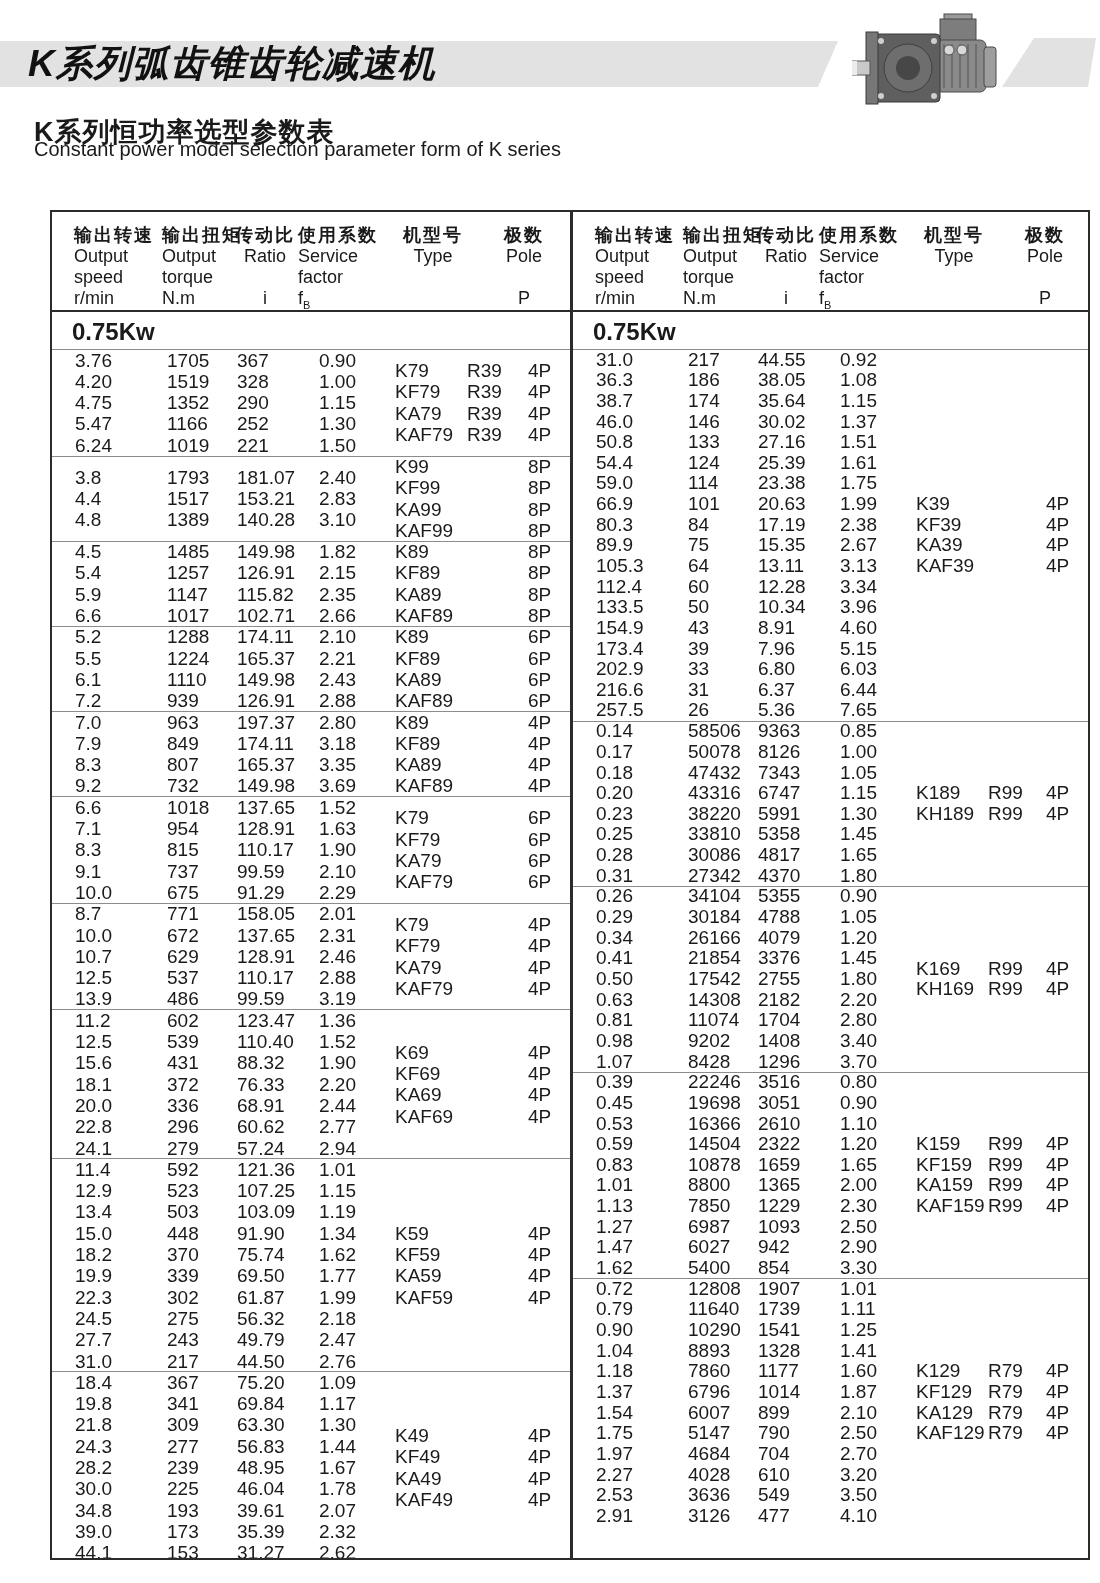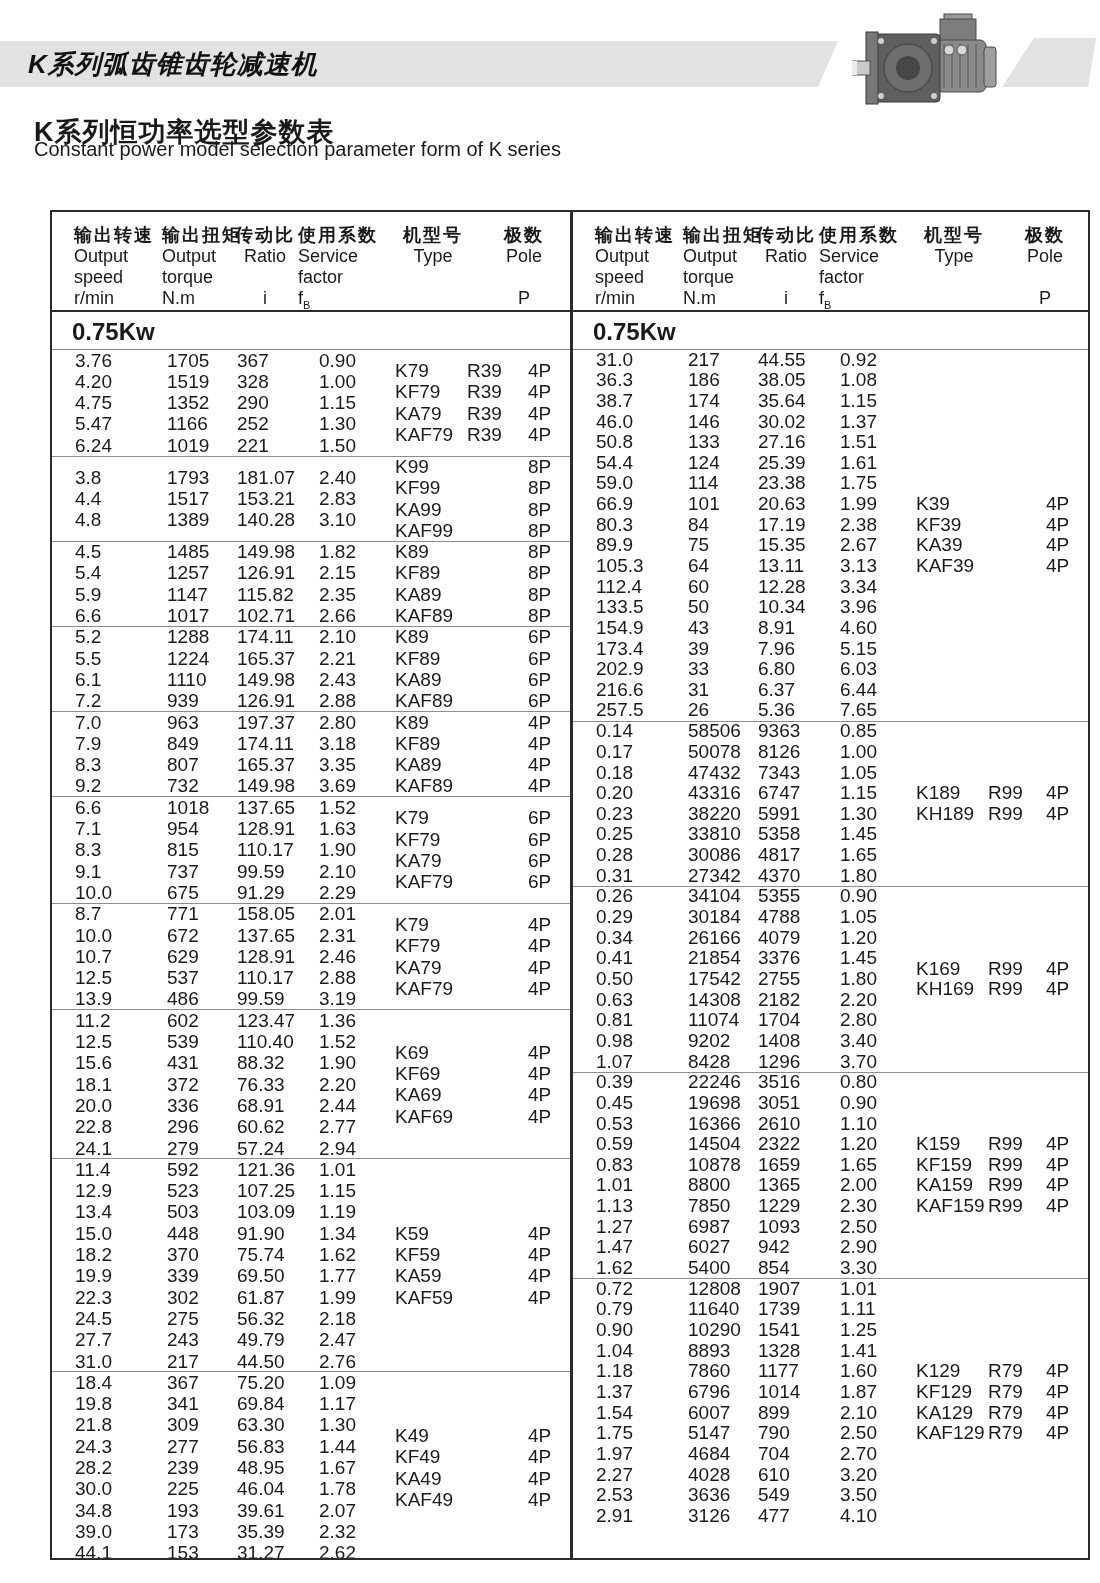--- a/index.html
+++ b/index.html
@@ -3,21 +3,21 @@
 <meta charset="utf-8">
 <style>
   html,body{margin:0;padding:0;background:#fff;}
   body{font-family:"Liberation Sans","DejaVu Sans",sans-serif;color:#1a1a1a;}
   .page{position:relative;width:1100px;height:1583px;background:#ffffff;overflow:hidden;}
 
   
   .banner-strip{position:absolute;left:0;top:41px;width:838px;height:46px;background:#e2e2e2;
     clip-path:polygon(0 0,100% 0,calc(100% - 20px) 100%,0 100%);}
   .banner-title{position:absolute;left:28px;top:41px;height:46px;line-height:46px;
-    font-size:26px;font-weight:bold;font-style:italic;letter-spacing:1px;color:#111;}
+    font-size:37px;font-weight:bold;font-style:italic;letter-spacing:1px;color:#111;}
   .banner-accent{position:absolute;left:1002px;top:38px;width:94px;height:49px;background:#e2e2e2;
     clip-path:polygon(32px 0,100% 0,calc(100% - 8px) 100%,0 100%);}
   .motor{position:absolute;left:852px;top:10px;}
 
   .heading-cn{position:absolute;left:34px;top:114px;font-size:27px;font-weight:bold;letter-spacing:1px;}
   .heading-en{position:absolute;left:34px;top:138px;font-size:20px;}
 
   
   .ptable{position:absolute;left:30px;top:210px;width:1040px;height:1350px;
     border:2px solid #2b2b2b;box-sizing:border-box;display:flex;margin-left:20px;}

